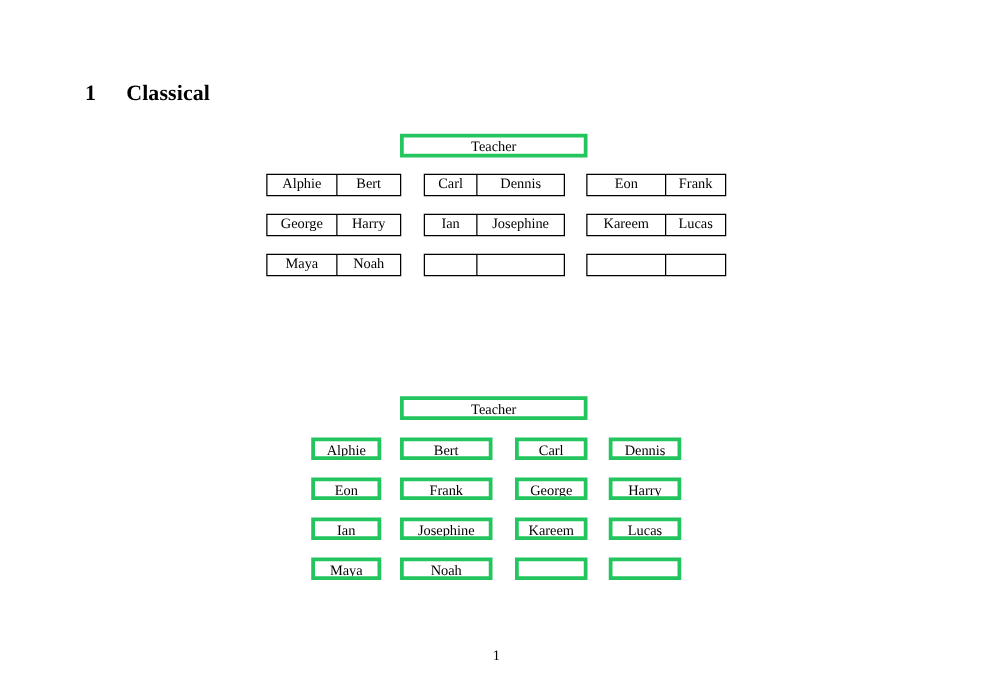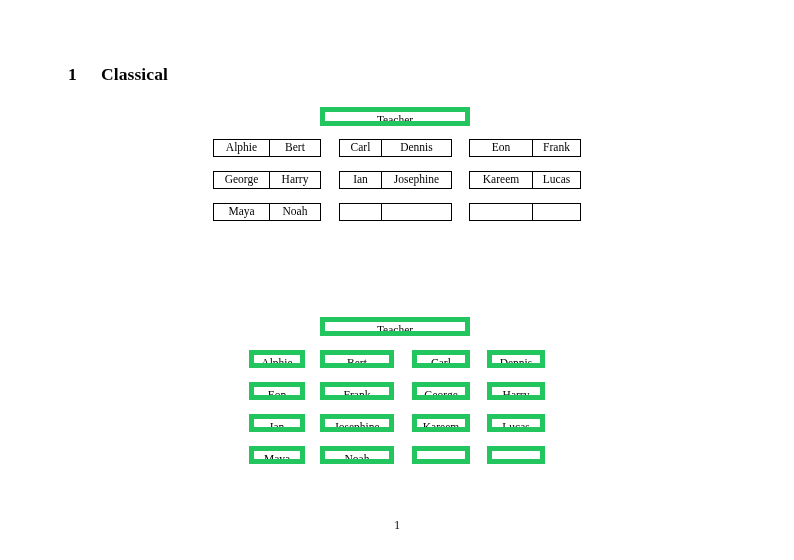--- a/index.html
+++ b/index.html
@@ -40,21 +40,21 @@
     display: inline-block;
   }
 
   #heading-classical   { left: 68px; top: 66px; }
   #heading-distributed { left: 68px; top: 277px; }
 
   
   .lbox {
     position: absolute;
     box-sizing: border-box;
-    border: 5px solid #22c55e;
+    border: 3px solid #22c55e;
     background: #ffffff;
     height: 18px;
     line-height: 16px;
     text-align: center;
     font-size: 11.5px;
     white-space: nowrap;
     overflow: hidden;
   }
 
   

